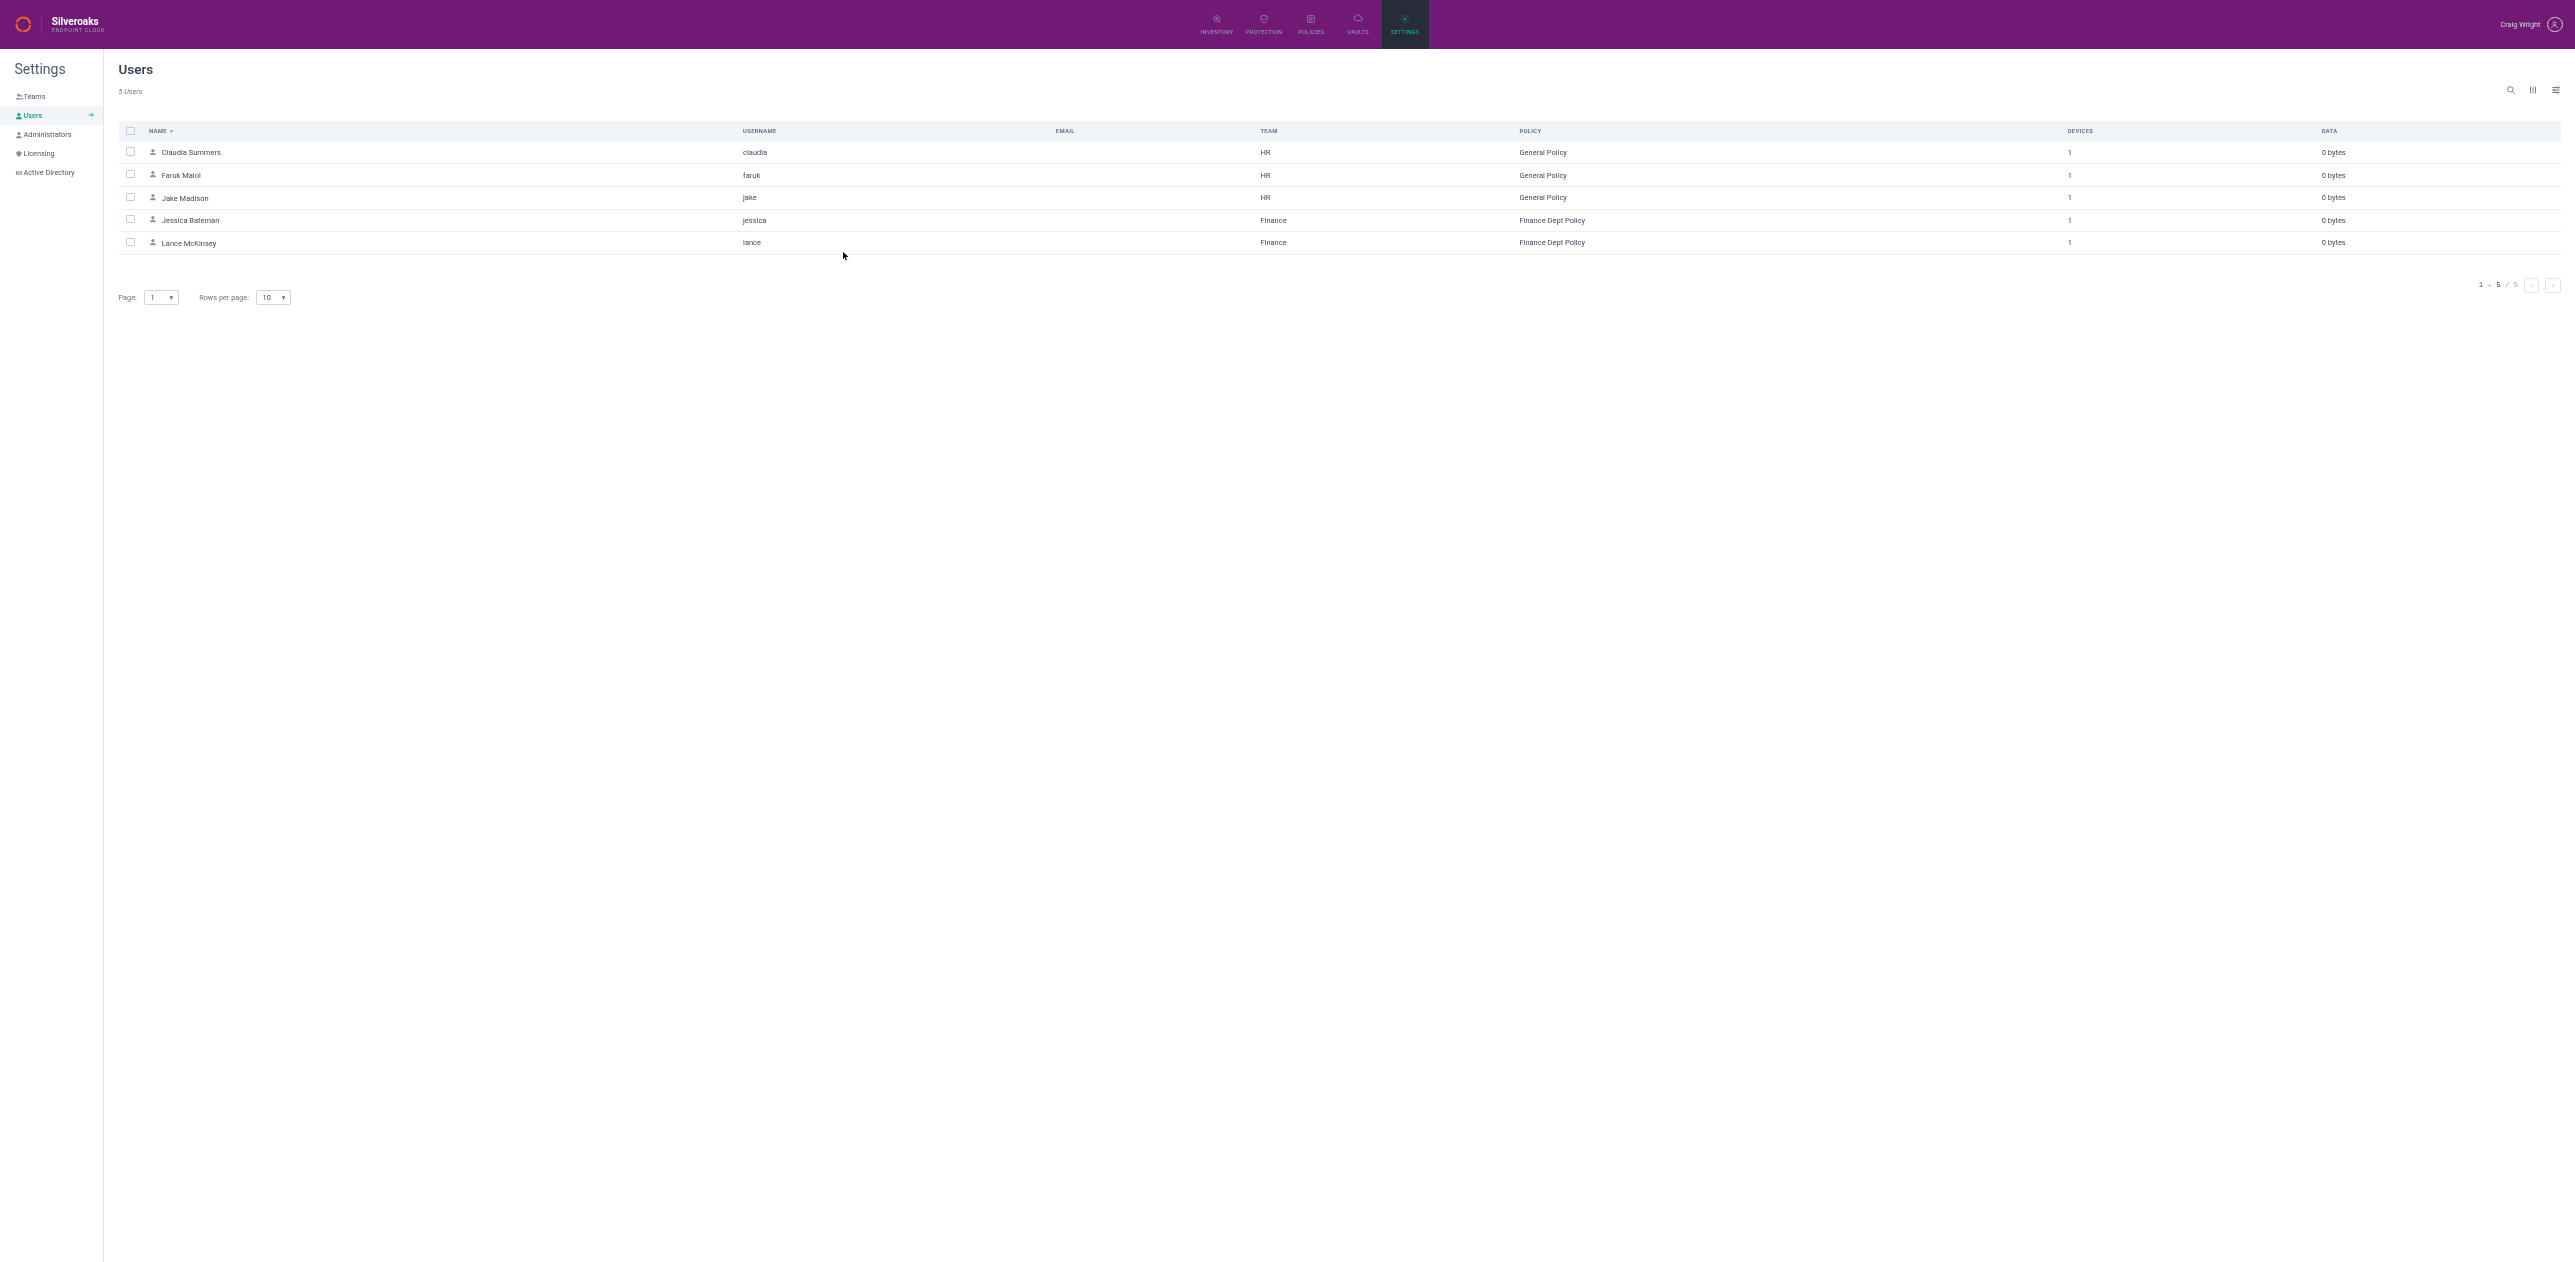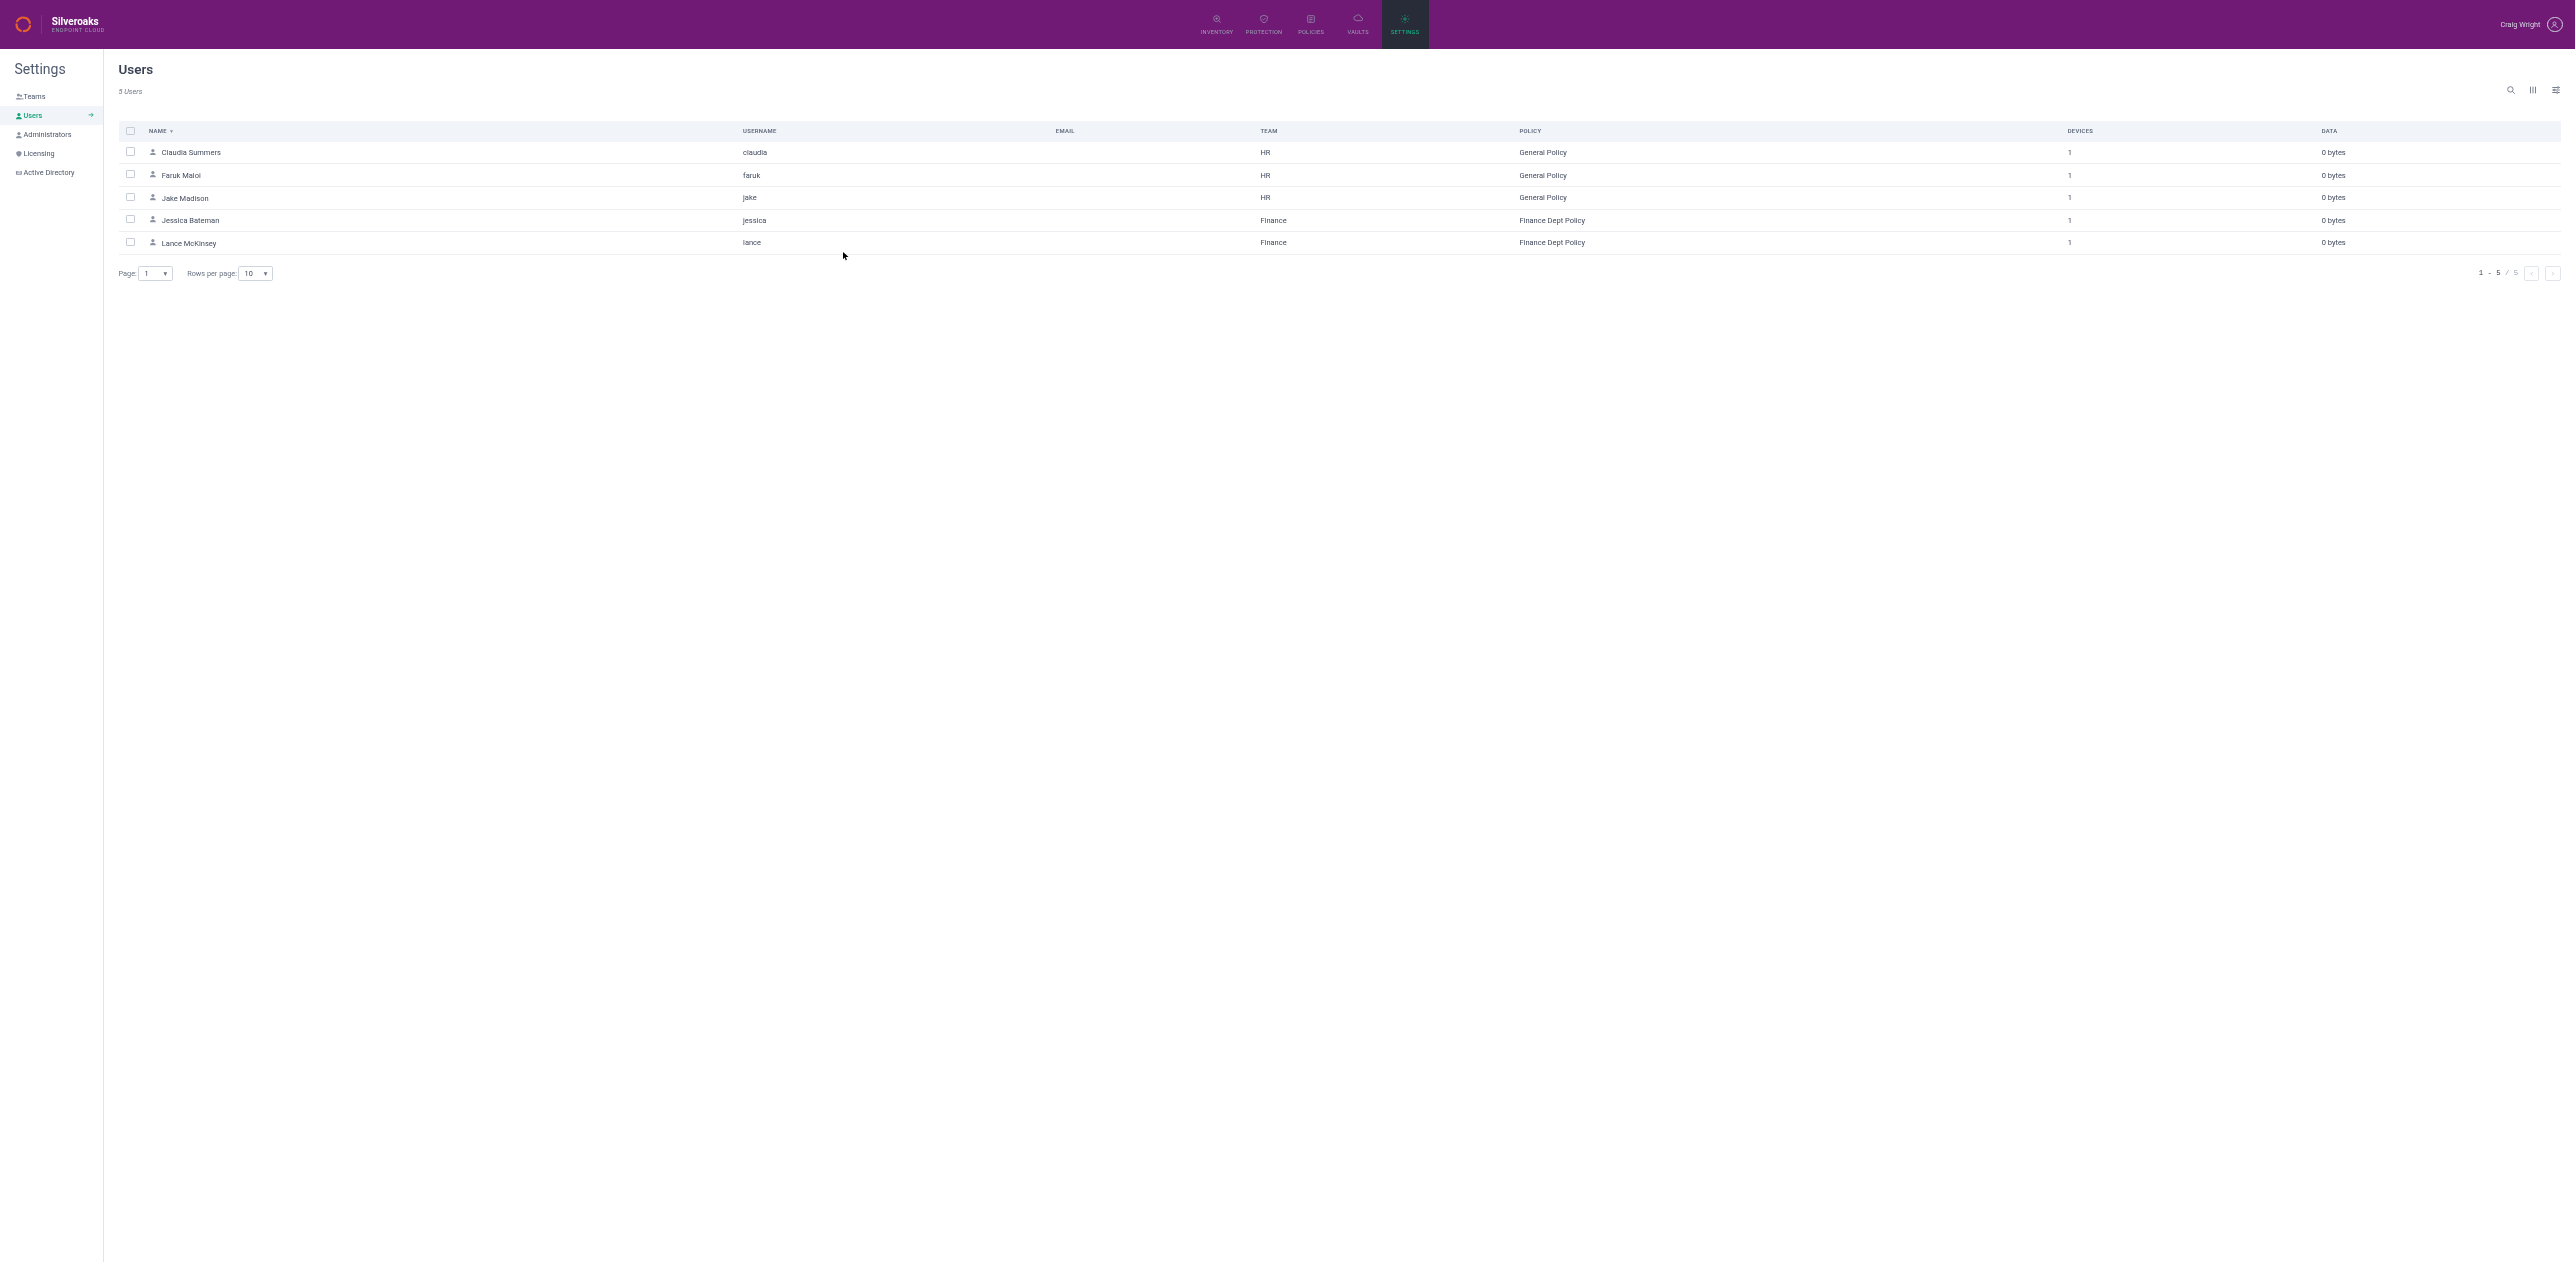--- a/index.html
+++ b/index.html
@@ -206,21 +206,21 @@
 .sort-caret { margin-left:2.2px; font-size:5px; color:#8a92a3; }
 
 
 .pager {
   display: flex;
   align-items: center;
   margin-top: 11px;
   font-size: 7.3px;
   color: #6b7384;
 }
-.pager-left { display:flex; align-items:center; gap: 1px; }
+.pager-left { display:flex; align-items:center; gap: 7px; margin-top: 24px; }
 .sel {
   border: 0.6px solid #cfd4dd;
   border-radius: 1.7px;
   height: 15.6px;
   padding: 0 15.6px 0 5.6px;
   font-size: 7.3px;
   color: #414a5d;
   background: #fff;
   position: relative;
   display:inline-flex;

